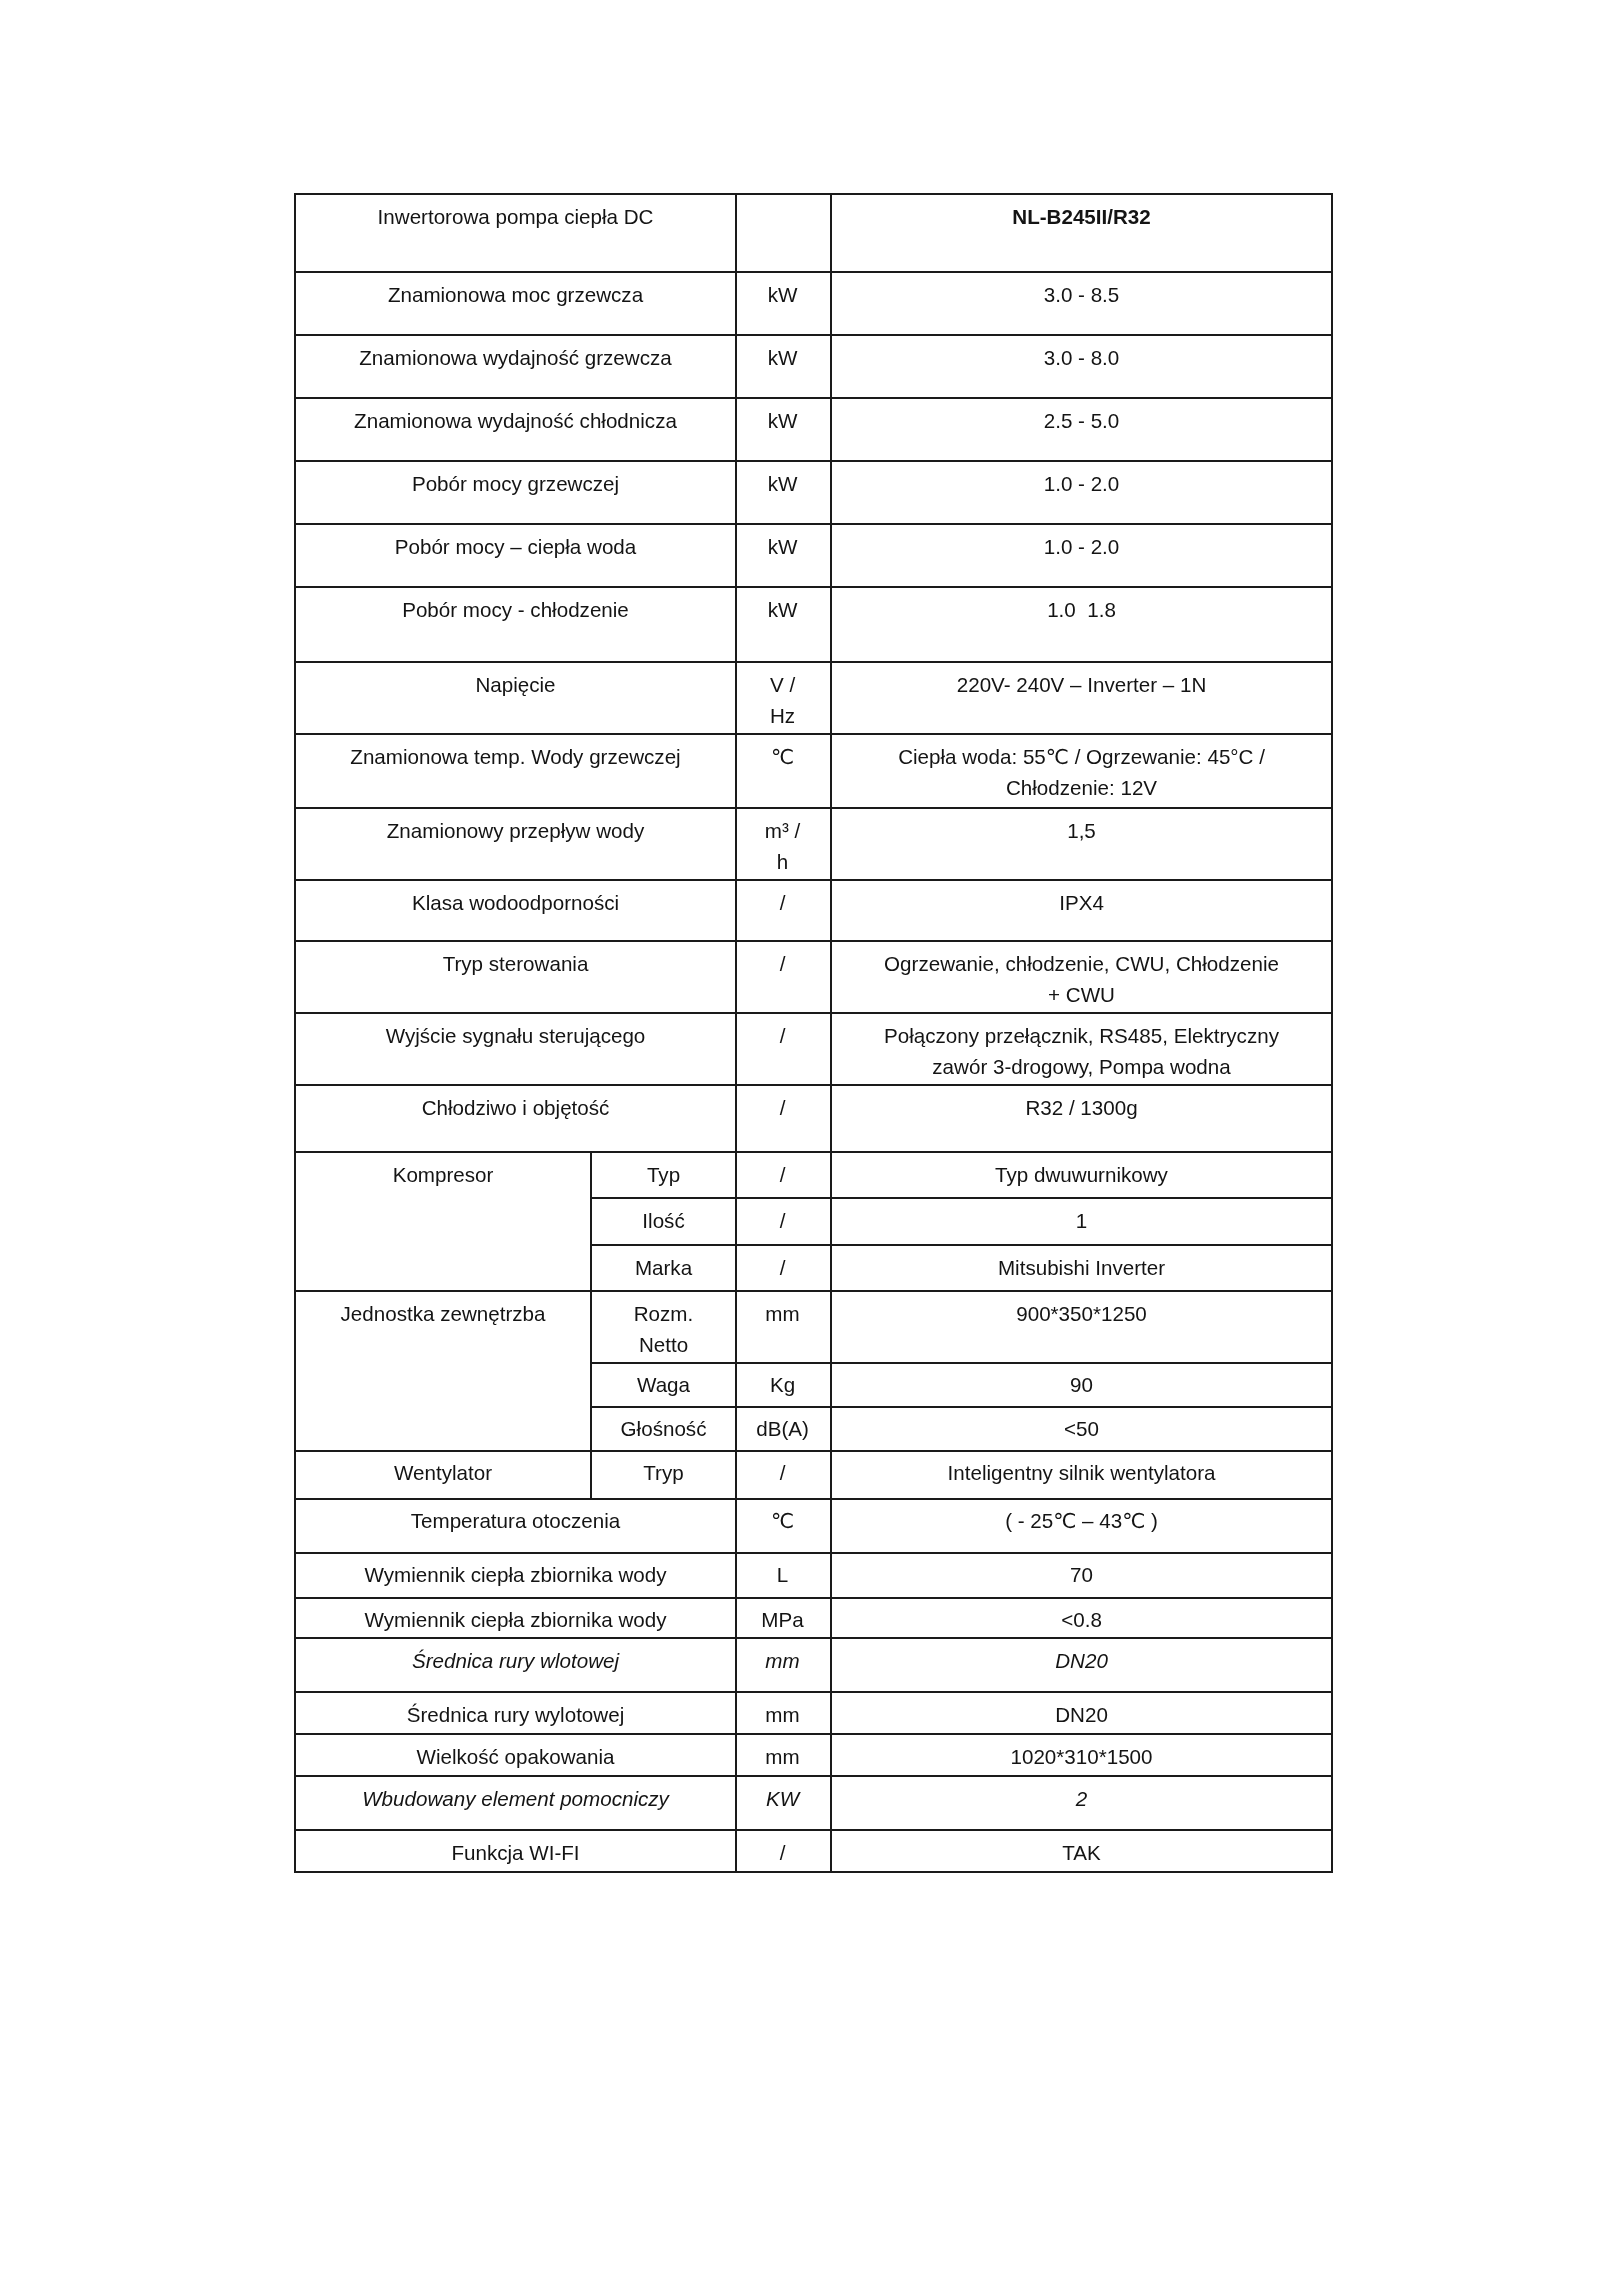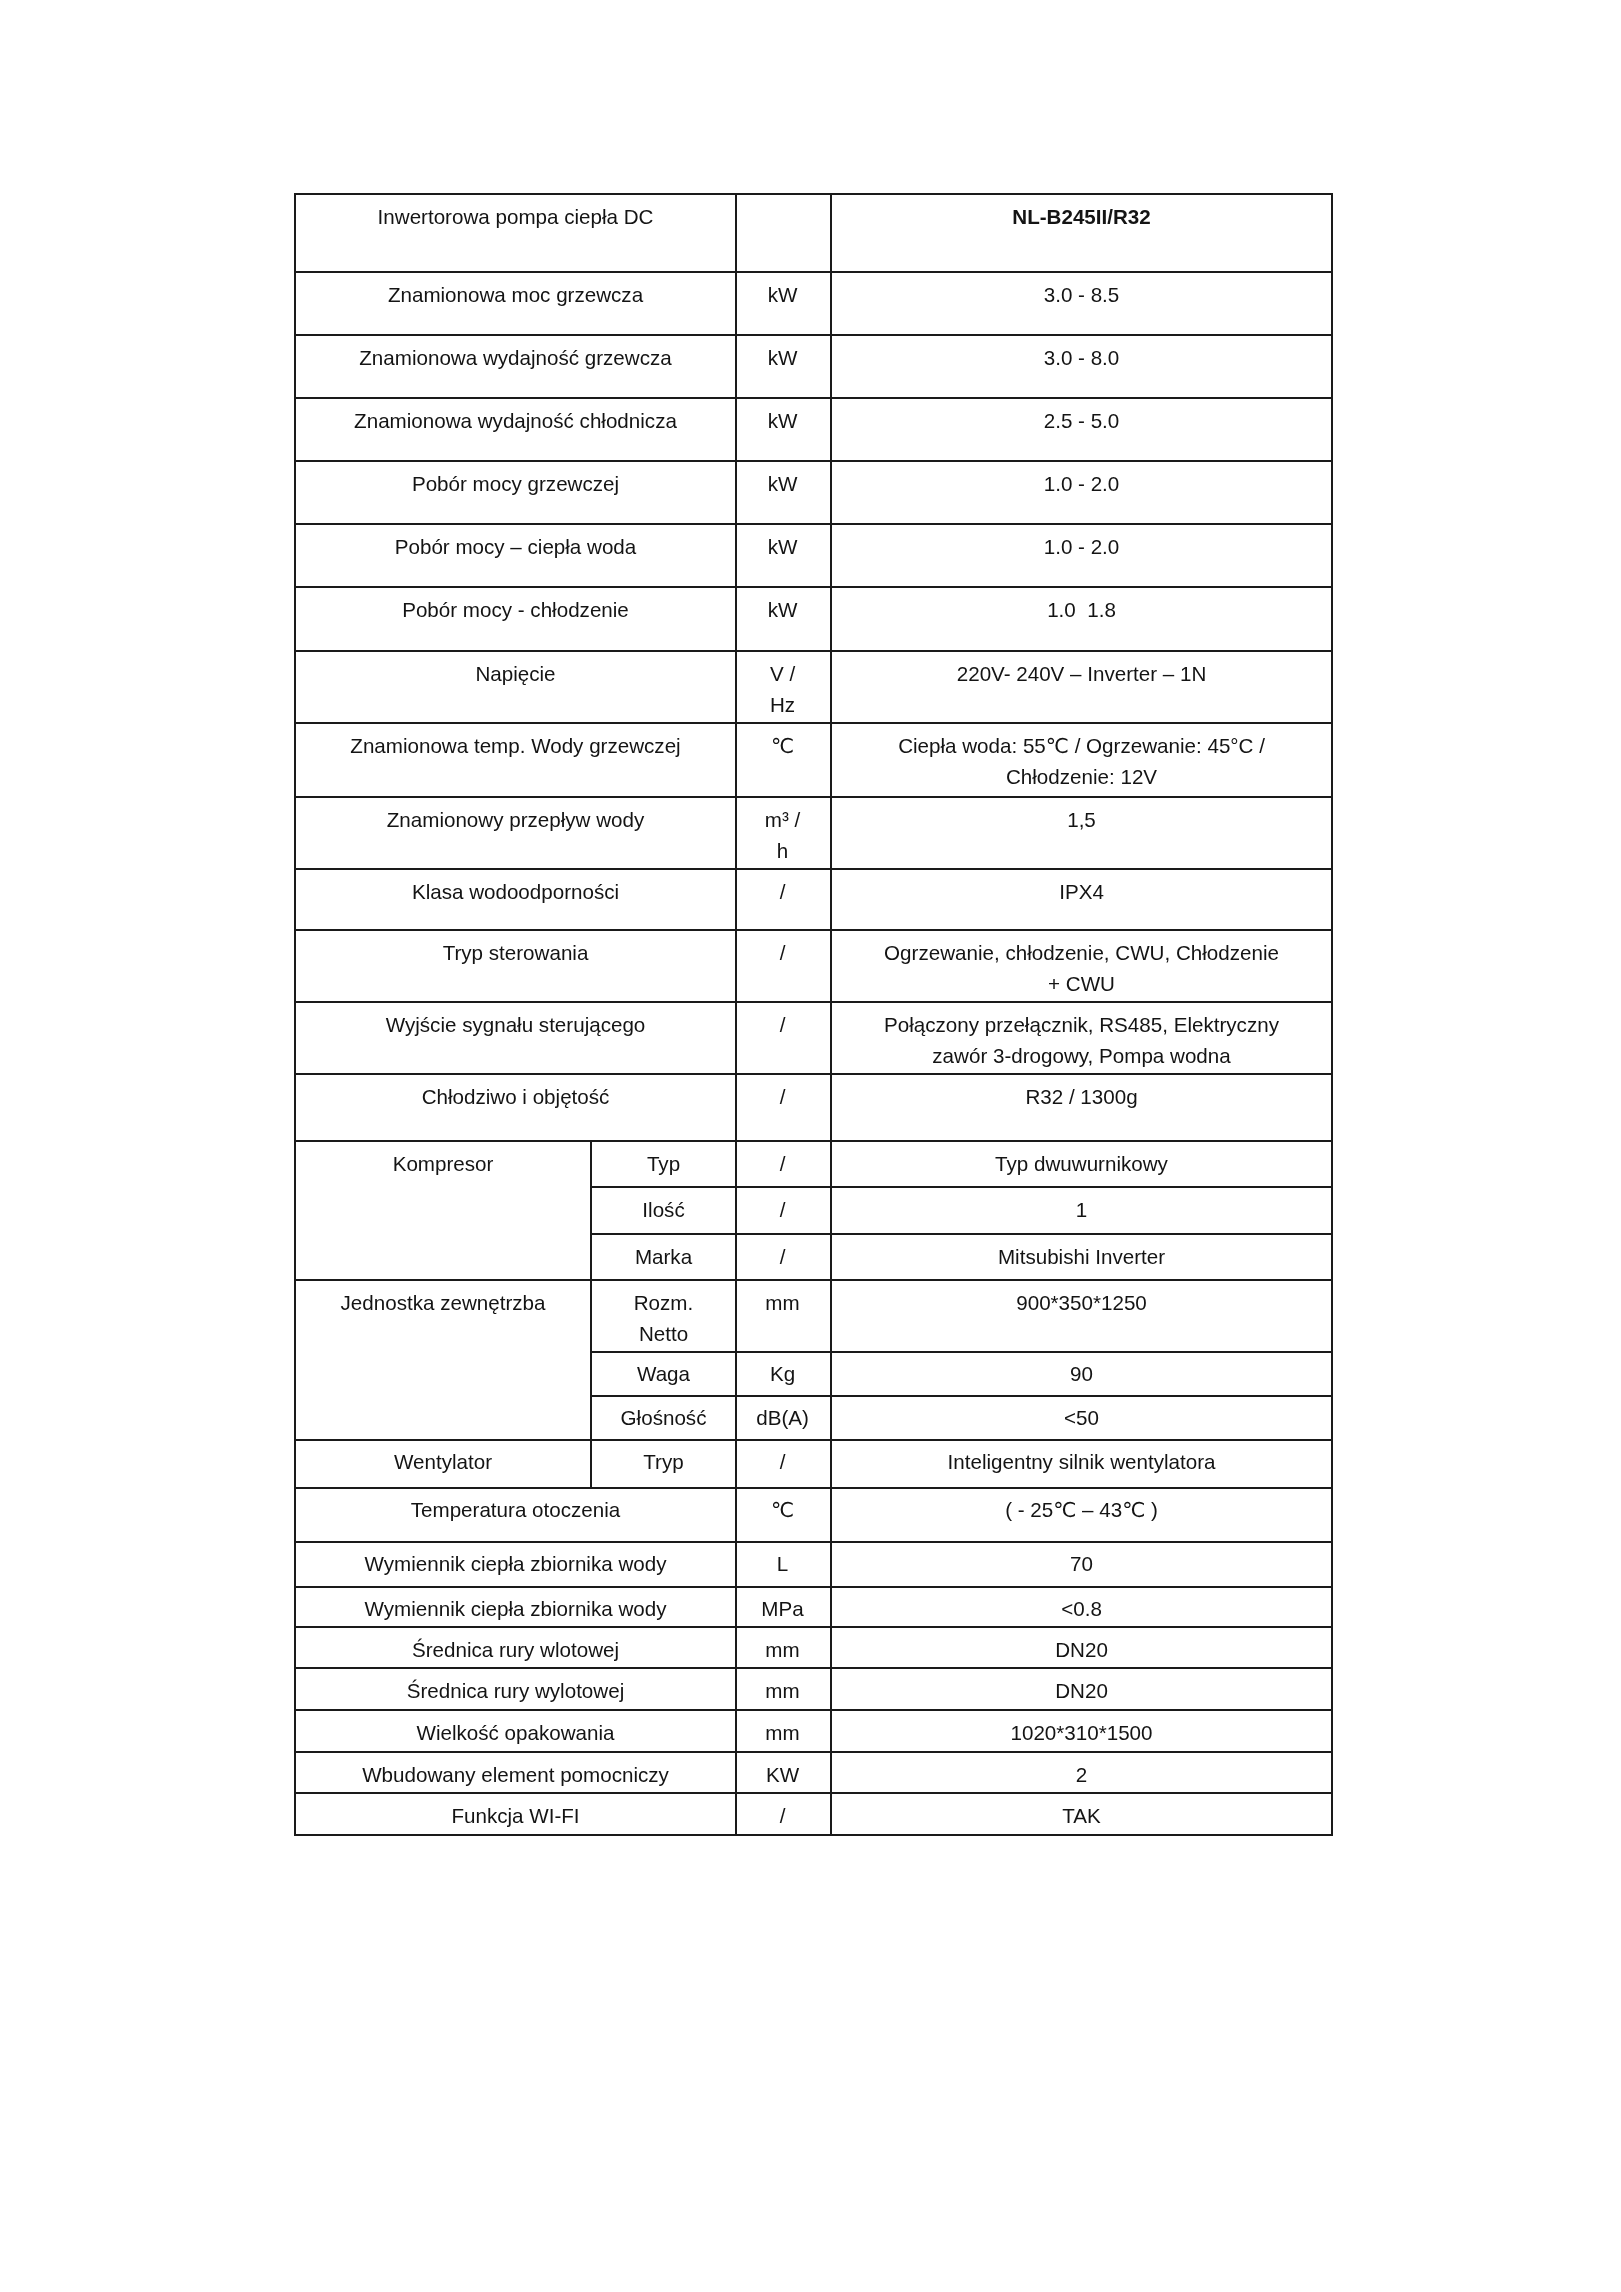--- a/index.html
+++ b/index.html
@@ -35,35 +35,35 @@
     white-space: pre-wrap;
     overflow: hidden;
   }
   .spec tr.cont-row td { border-top-width: 2px; border-radius: 8px; }
   .spec td.unit-cell { padding-left: 0; padding-right: 2px; }
   .spec td.value-bold { font-weight: bold; }
   
   .spec tr:nth-child(1) { height: 78px; }
   .spec tr:nth-child(2), .spec tr:nth-child(3), .spec tr:nth-child(4),
   .spec tr:nth-child(5), .spec tr:nth-child(6) { height: 63px; }
-  .spec tr:nth-child(7) { height: 64px; }
+  .spec tr:nth-child(7) { height: 75px; }
   .spec tr:nth-child(8) { height: 69px; }
   .spec tr:nth-child(9) { height: 74px; }
   .spec tr:nth-child(10) { height: 72px; }
   .spec tr:nth-child(11) { height: 61px; }
   .spec tr:nth-child(12), .spec tr:nth-child(13), .spec tr:nth-child(18) { height: 70px; }
   .spec tr:nth-child(14) { height: 67px; }
   .spec tr:nth-child(15), .spec tr:nth-child(17) { height: 46px; }
   .spec tr:nth-child(16) { height: 47px; }
   .spec tr:nth-child(19), .spec tr:nth-child(20) { height: 44px; }
   .spec tr:nth-child(21) { height: 48px; }
   .spec tr:nth-child(22) { height: 54px; }
   .spec tr:nth-child(23) { height: 45px; }
   .spec tr:nth-child(24) { height: 36px; }
-  .spec tr:nth-child(25), .spec tr:nth-child(28) { height: 41px; }
+  .spec tr:nth-child(25), .spec tr:nth-child(28) { height: 54px; font-style: italic; }
   .spec tr:nth-child(26), .spec tr:nth-child(27), .spec tr:nth-child(29) { height: 42px; }
 </style>
 </head>
 <body>
 
 <div class="page">
   <table class="spec">
     <colgroup>
       <col style="width:296px">
       <col style="width:145px">

